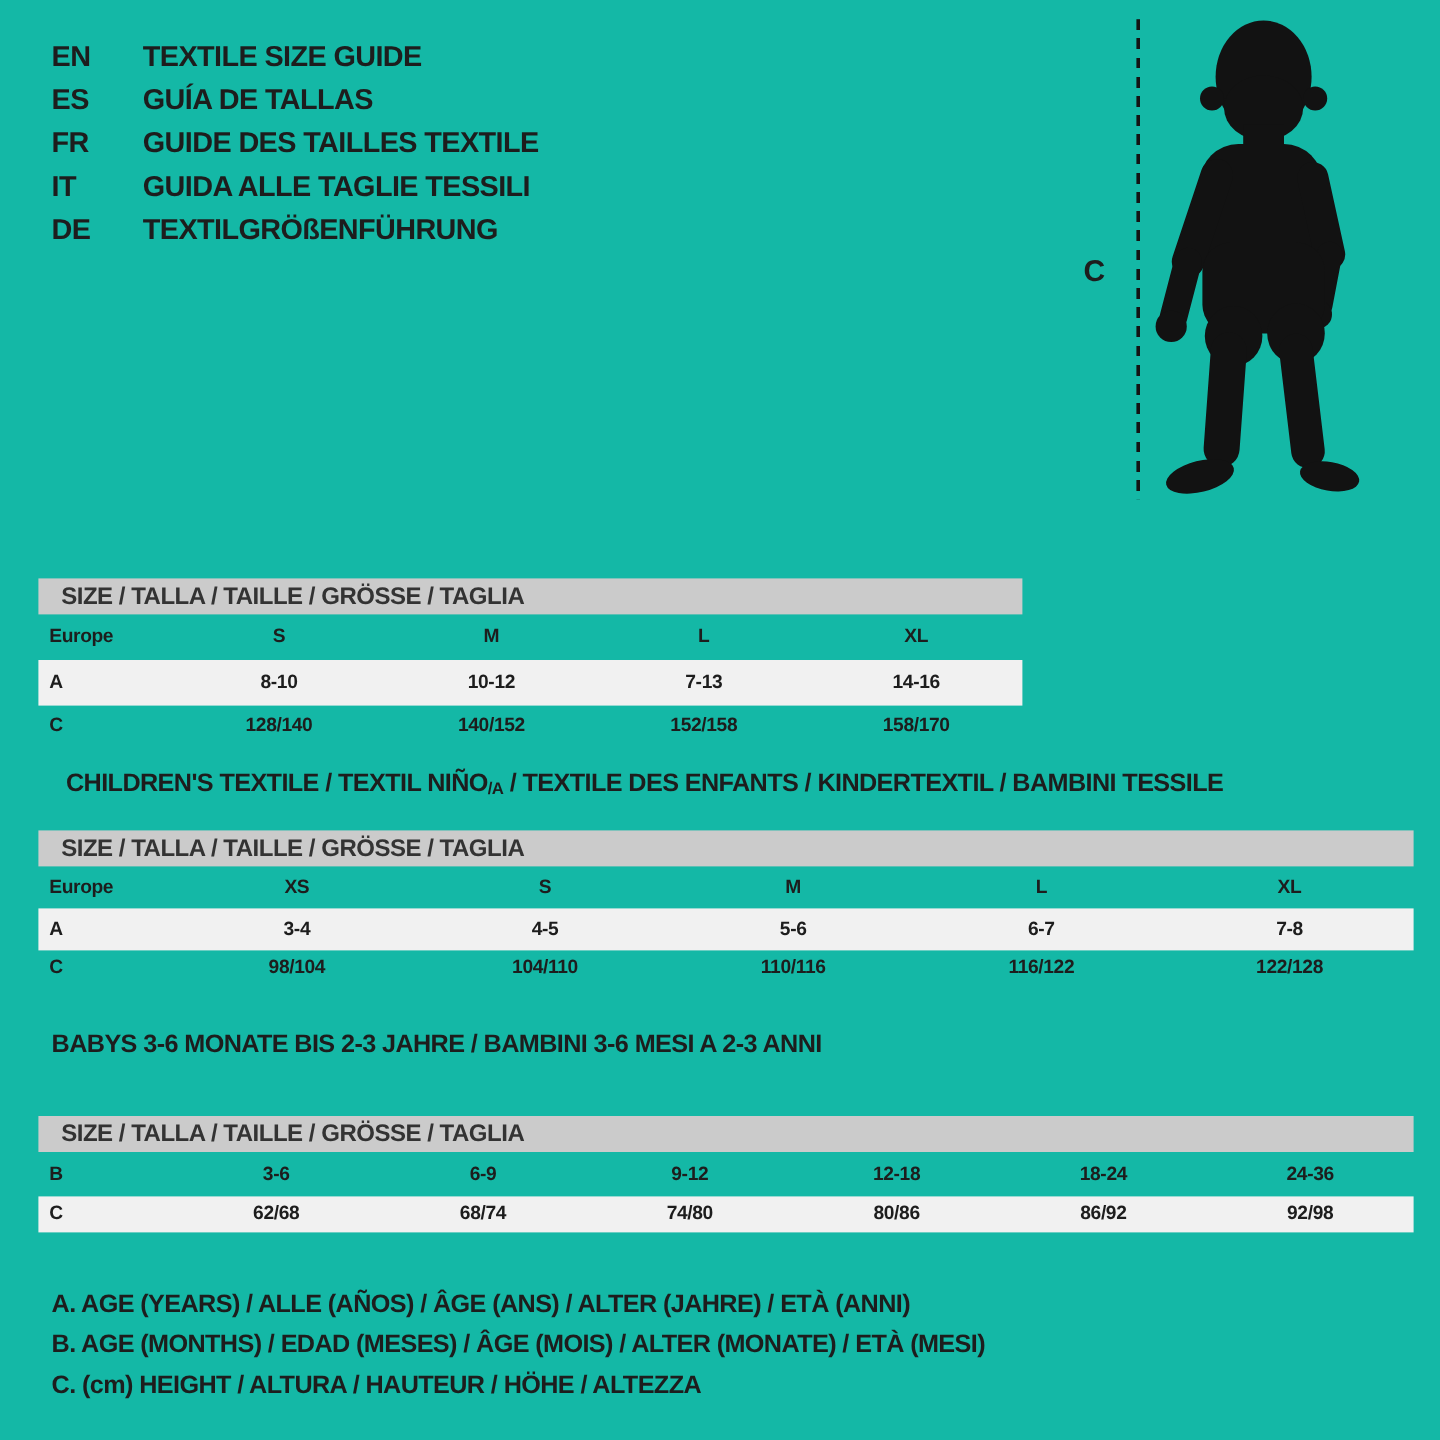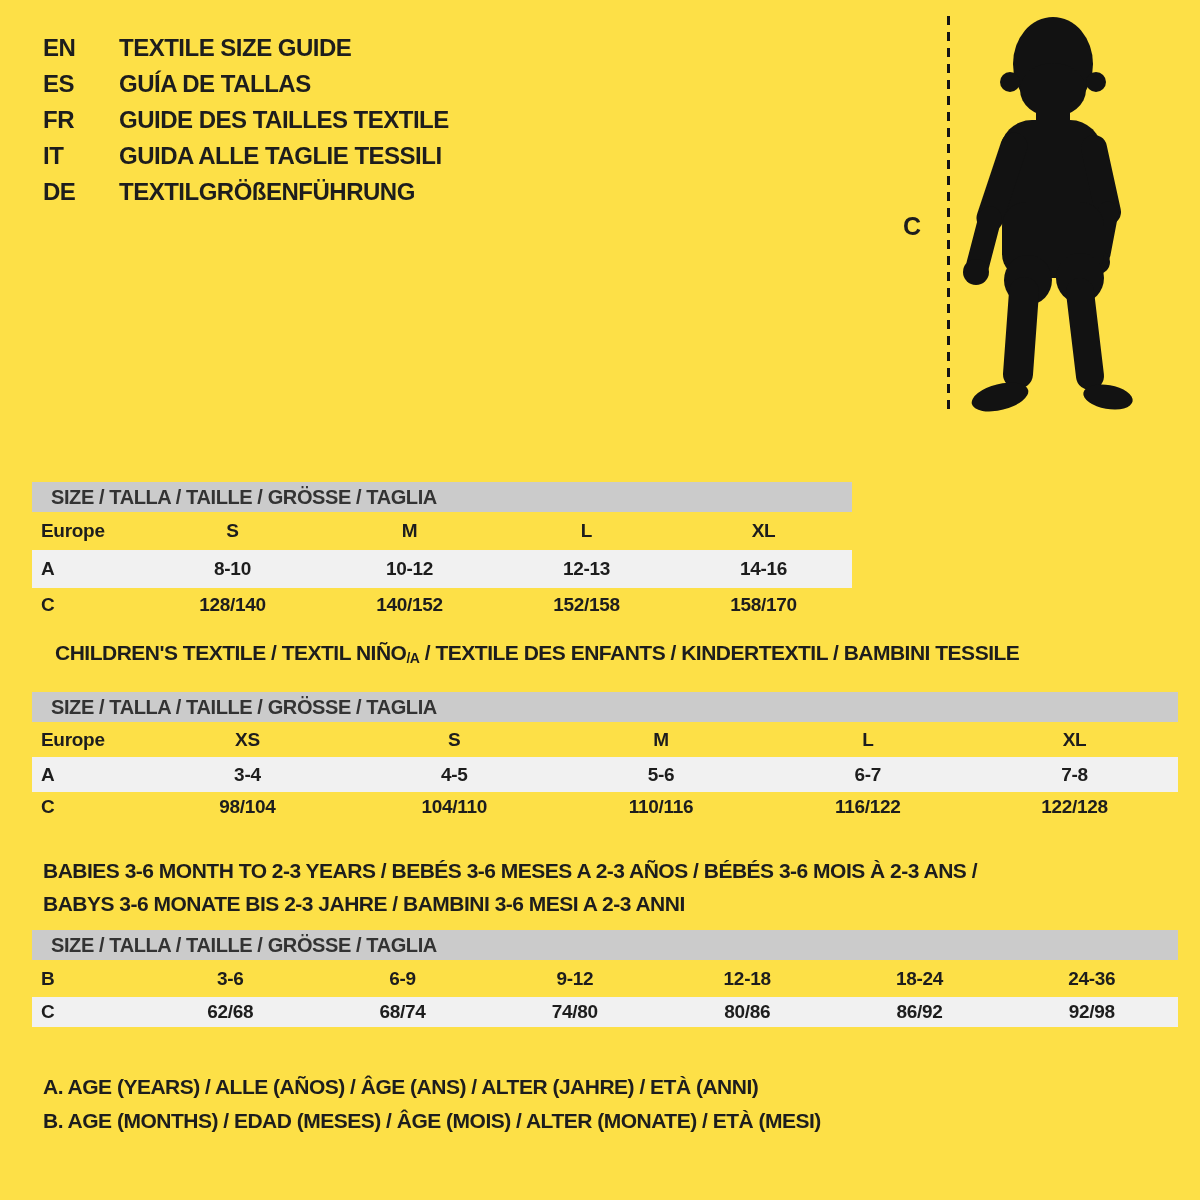--- a/index.html
+++ b/index.html
@@ -1,38 +1,38 @@
 <!DOCTYPE html>
 <html><head>
 <meta charset="utf-8">
 <style>
   html,body{margin:0;padding:0;background:#fff;}
   .page{
-    position:relative;width:1200px;height:1200px;background:#fde047;overflow:hidden;
+    position:relative;width:1200px;height:1200px;background:#14b8a6;overflow:hidden;
     font-family:"Liberation Sans", sans-serif;color:#1d1d1d;
   }
   
   .lang-block{position:absolute;left:43px;top:30px;}
   .lang-row{height:36px;line-height:36px;font-size:24px;font-weight:700;letter-spacing:-0.5px;white-space:nowrap;}
   .lang-code{display:inline-block;width:76px;}
   
   .dash-line{position:absolute;left:947px;top:16px;width:3px;height:400px;
     background:repeating-linear-gradient(to bottom,#141414 0 9px,transparent 9px 16px);}
   .c-label{position:absolute;left:903px;top:212px;font-size:25px;font-weight:700;}
   .silhouette{position:absolute;left:958px;top:14px;}
   .silhouette ellipse,.silhouette circle,.silhouette rect{fill:#121212;}
   .silhouette line{stroke:#121212;stroke-linecap:round;}
   
   .section-title{position:absolute;left:43px;font-size:21px;font-weight:700;letter-spacing:-0.5px;white-space:nowrap;}
   .subscript{font-size:14px;position:relative;top:3px;}
   .babies-title{line-height:33px;}
   .tbl{position:absolute;left:32px;}
   .thead{height:30px;line-height:30px;background:#cbcbcb;color:#333333;
     font-size:20px;font-weight:700;letter-spacing:-0.4px;padding-left:19px;box-sizing:border-box;}
-  .trow{display:grid;align-items:center;font-size:19px;letter-spacing:-0.3px;}
+  .trow{display:grid;align-items:center;font-size:16px;letter-spacing:-0.3px;}
   .cols-j{grid-template-columns:112px repeat(4,1fr);}
   .cols-c{grid-template-columns:112px repeat(5,1fr);}
   .cols-b{grid-template-columns:112px repeat(6,1fr);}
   .h38{height:38px;} .h35{height:35px;} .h37{height:37px;} .h33{height:33px;} .h30{height:30px;}
   .stripe{background:#f1f1f1;}
   .cell{text-align:center;font-weight:700;}
   .cell.lbl{text-align:left;padding-left:9px;}
   .w-junior{width:820px;} .w-wide{width:1146px;}
   
   .legend{position:absolute;left:43px;top:1070px;}
@@ -91,21 +91,21 @@
       <span class="cell lbl">Europe</span>
       <span class="cell">S</span>
       <span class="cell">M</span>
       <span class="cell">L</span>
       <span class="cell">XL</span>
     </div>
     <div class="trow cols-j h38 stripe">
       <span class="cell lbl">A</span>
       <span class="cell">8-10</span>
       <span class="cell">10-12</span>
-      <span class="cell">12-13</span>
+      <span class="cell">7-13</span>
       <span class="cell">14-16</span>
     </div>
     <div class="trow cols-j h33">
       <span class="cell lbl">C</span>
       <span class="cell">128/140</span>
       <span class="cell">140/152</span>
       <span class="cell">152/158</span>
       <span class="cell">158/170</span>
     </div>
   </div>
@@ -135,21 +135,20 @@
       <span class="cell lbl">C</span>
       <span class="cell">98/104</span>
       <span class="cell">104/110</span>
       <span class="cell">110/116</span>
       <span class="cell">116/122</span>
       <span class="cell">122/128</span>
     </div>
   </div>
 
   <div class="section-title babies-title" style="top:854px;">
-    <div>BABIES 3-6 MONTH TO 2-3 YEARS / BEBÉS 3-6 MESES A 2-3 AÑOS / BÉBÉS 3-6 MOIS À 2-3 ANS /</div>
     <div>BABYS 3-6 MONATE BIS 2-3 JAHRE / BAMBINI 3-6 MESI A 2-3 ANNI</div>
   </div>
   <div class="tbl w-wide" style="top:930px;">
     <div class="thead">SIZE / TALLA / TAILLE / GRÖSSE / TAGLIA</div>
     <div class="trow cols-b h37">
       <span class="cell lbl">B</span>
       <span class="cell">3-6</span>
       <span class="cell">6-9</span>
       <span class="cell">9-12</span>
       <span class="cell">12-18</span>
@@ -163,15 +162,16 @@
       <span class="cell">74/80</span>
       <span class="cell">80/86</span>
       <span class="cell">86/92</span>
       <span class="cell">92/98</span>
     </div>
   </div>
 
   <div class="legend">
     <div class="legend-line">A. AGE (YEARS) / ALLE (AÑOS) / ÂGE (ANS) / ALTER (JAHRE) / ETÀ (ANNI)</div>
     <div class="legend-line">B. AGE (MONTHS) / EDAD (MESES) / ÂGE (MOIS) / ALTER (MONATE) / ETÀ (MESI)</div>
+    <div class="legend-line">C. (cm) HEIGHT / ALTURA / HAUTEUR / HÖHE / ALTEZZA</div>
   </div>
 
 </div>
 
 </body></html>

